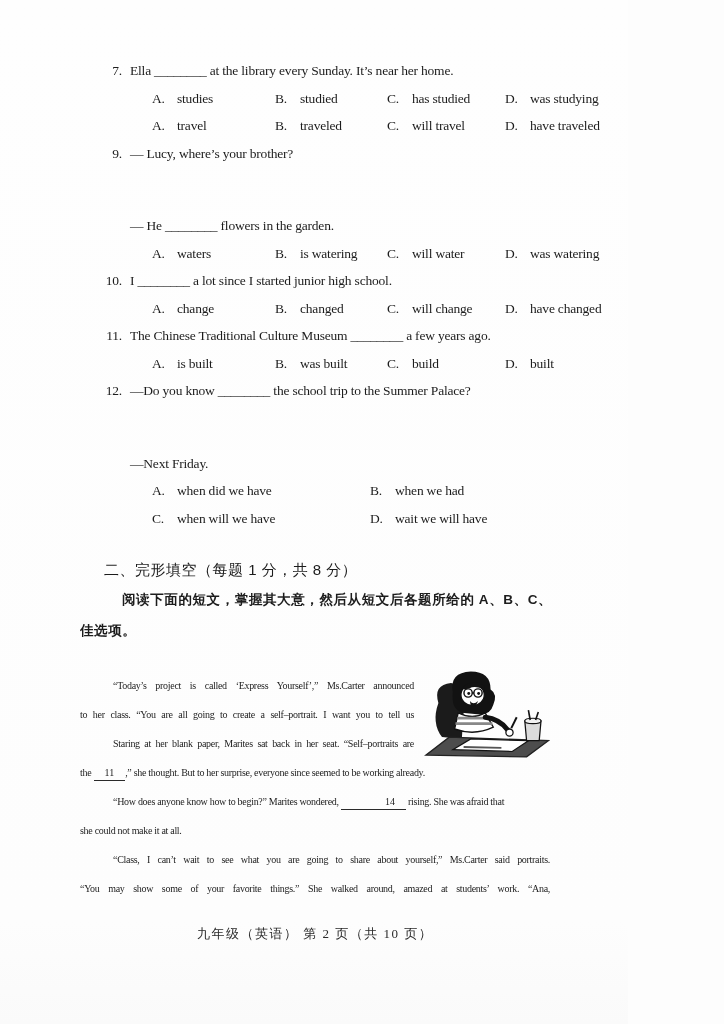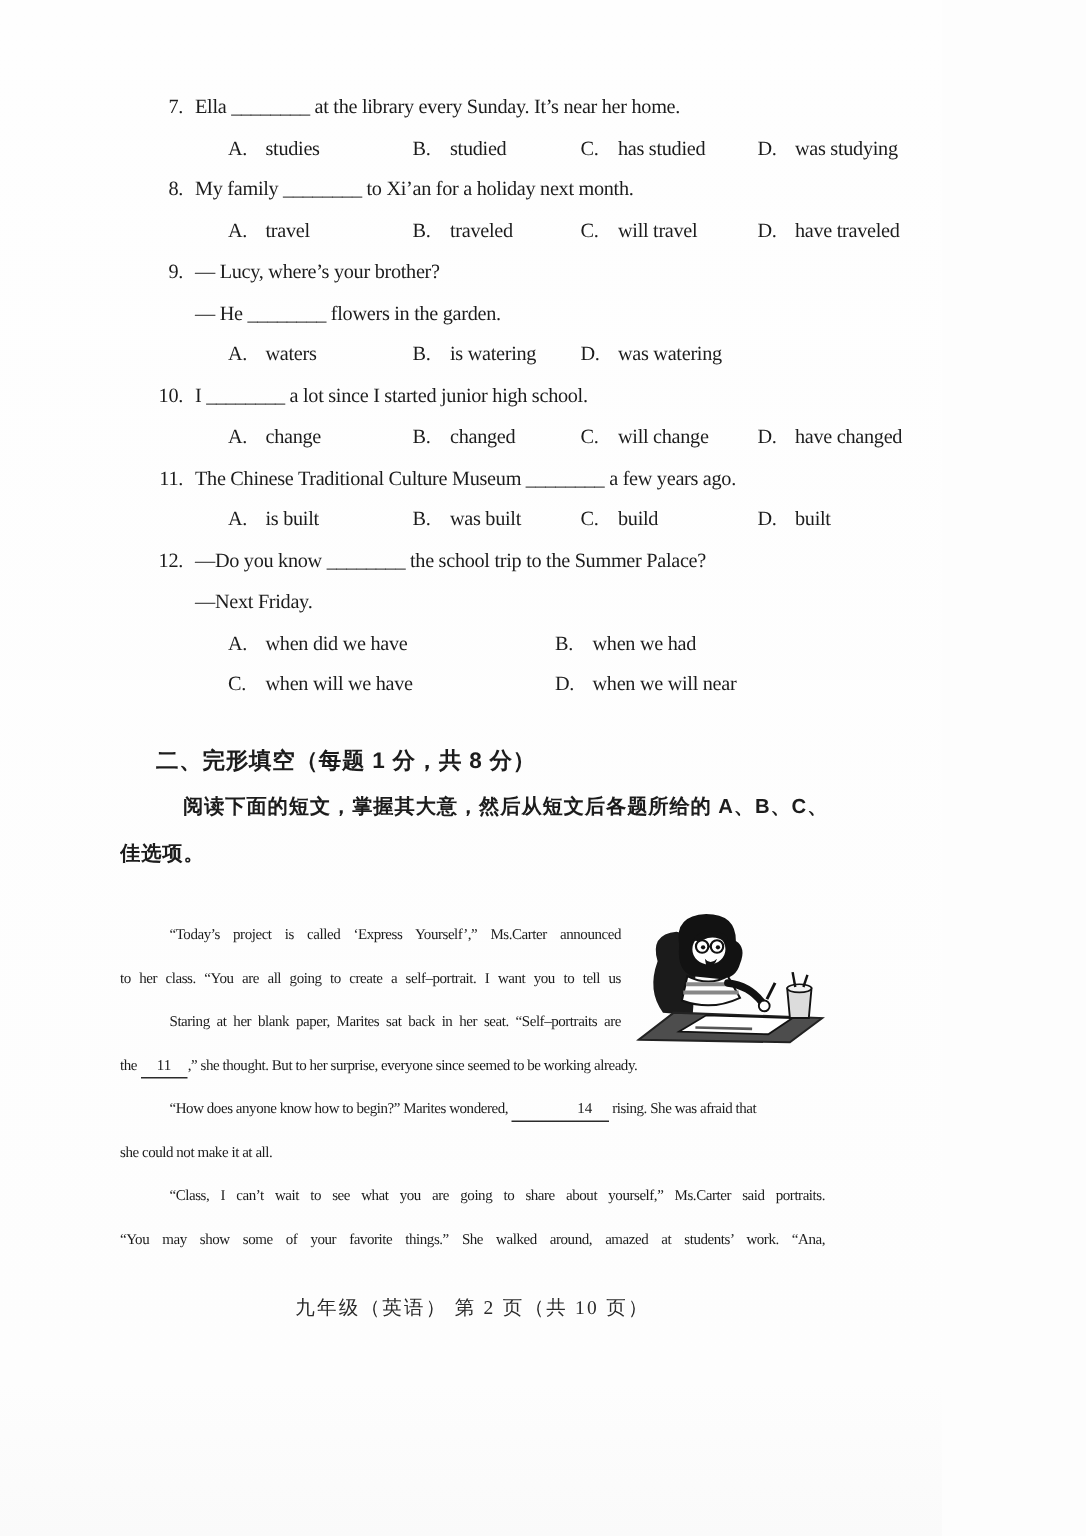--- a/index.html
+++ b/index.html
@@ -6,28 +6,28 @@
   body{
     width:724px;height:1024px;overflow:hidden;
     background:#fdfdfd;color:#1c1c1c;
     font-family:"Liberation Serif","DejaVu Serif",serif;
   }
   .page{position:relative;width:628px;height:1024px;box-sizing:border-box;
         padding:57px 78px 0 80px;background:linear-gradient(180deg,#fefefe 0%,#fdfdfd 90%,#fafafa 100%);}
   
   .qline{line-height:27.5px;font-size:13.5px;letter-spacing:-0.2px;white-space:nowrap;}
   .qnum{display:inline-block;width:42px;text-align:right;padding-right:8px;box-sizing:content-box;}
-  .stem2{margin-left:50px;}
+  .stem2{margin-left:50px;margin-top:45px;}
   .opts{display:grid;margin-left:72px;line-height:27.5px;font-size:13.5px;letter-spacing:-0.2px;}
   .opts4{grid-template-columns:123px 112px 118px auto;}
   .opts2{grid-template-columns:218px auto;}
   .opt{white-space:nowrap;}
   .olabel{display:inline-block;min-width:25px;}
   
-  .sec-heading{margin-top:24px;margin-left:24px;line-height:28px;font-size:15px;font-weight:bold;
+  .sec-heading{margin-top:24px;margin-left:24px;line-height:28px;font-size:15px;font-weight:normal;
                font-family:"Liberation Sans","DejaVu Sans",sans-serif;letter-spacing:0.5px;}
   .iline{line-height:31px;font-size:13.5px;font-weight:bold;letter-spacing:0.6px;
          font-family:"Liberation Sans","DejaVu Sans",sans-serif;white-space:nowrap;overflow:hidden;}
   .iline.first{text-indent:42px;text-align:justify;text-align-last:justify;}
   
   .passage{margin-top:25px;font-size:10px;letter-spacing:-0.3px;overflow:hidden;}
   .pline{line-height:29px;white-space:nowrap;}
   .pline.full{text-align:justify;text-align-last:justify;}
   .pline.ind{text-indent:33px;}
   .blank{display:inline-block;border-bottom:1px solid #2a2a2a;padding:0 11px;letter-spacing:0;
@@ -46,35 +46,35 @@
     <div class="qline"><span class="qnum">7.</span><span>Ella ________ at the library every Sunday. It’s near her home.</span></div>
     <div class="opts opts4">
       <div class="opt"><span class="olabel">A.</span><span>studies</span></div>
       <div class="opt"><span class="olabel">B.</span><span>studied</span></div>
       <div class="opt"><span class="olabel">C.</span><span>has studied</span></div>
       <div class="opt"><span class="olabel">D.</span><span>was studying</span></div>
     </div>
   </div>
 
   <div>
-    <div class="qline"><span class="qnum">8.</span><span>My family ________ to Xi’an for a holiday next month.</span></div>
     <div class="opts opts4">
       <div class="opt"><span class="olabel">A.</span><span>travel</span></div>
       <div class="opt"><span class="olabel">B.</span><span>traveled</span></div>
       <div class="opt"><span class="olabel">C.</span><span>will travel</span></div>
       <div class="opt"><span class="olabel">D.</span><span>have traveled</span></div>
     </div>
   </div>
 
   <div>
     <div class="qline"><span class="qnum">9.</span><span>— Lucy, where’s your brother?</span></div>
     <div class="qline stem2">— He ________ flowers in the garden.</div>
     <div class="opts opts4">
       <div class="opt"><span class="olabel">A.</span><span>waters</span></div>
       <div class="opt"><span class="olabel">B.</span><span>is watering</span></div>
+      <div class="opt"><span class="olabel">C.</span><span>will water</span></div>
       <div class="opt"><span class="olabel">D.</span><span>was watering</span></div>
     </div>
   </div>
 
   <div>
     <div class="qline"><span class="qnum">10.</span><span>I ________ a lot since I started junior high school.</span></div>
     <div class="opts opts4">
       <div class="opt"><span class="olabel">A.</span><span>change</span></div>
       <div class="opt"><span class="olabel">B.</span><span>changed</span></div>
       <div class="opt"><span class="olabel">C.</span><span>will change</span></div>
@@ -92,21 +92,21 @@
     </div>
   </div>
 
   <div>
     <div class="qline"><span class="qnum">12.</span><span>—Do you know ________ the school trip to the Summer Palace?</span></div>
     <div class="qline stem2">—Next Friday.</div>
     <div class="opts opts2">
       <div class="opt"><span class="olabel">A.</span><span>when did we have</span></div>
       <div class="opt"><span class="olabel">B.</span><span>when we had</span></div>
       <div class="opt"><span class="olabel">C.</span><span>when will we have</span></div>
-      <div class="opt"><span class="olabel">D.</span><span>when we will near</span></div>
+      <div class="opt"><span class="olabel">D.</span><span>wait we will have</span></div>
     </div>
   </div>
 
   <div class="sec-heading">二、完形填空（每题 1 分，共 8 分）</div>
   <div>
     <div class="iline first">阅读下面的短文，掌握其大意，然后从短文后各题所给的 A、B、C、D 四个选项中，选择最</div>
     <div class="iline">佳选项。</div>
   </div>
 
   <div class="passage">

